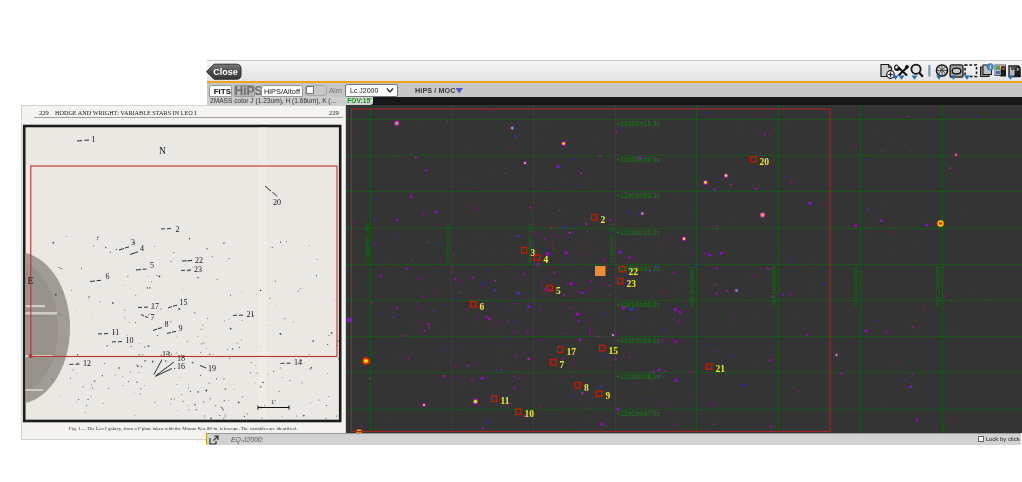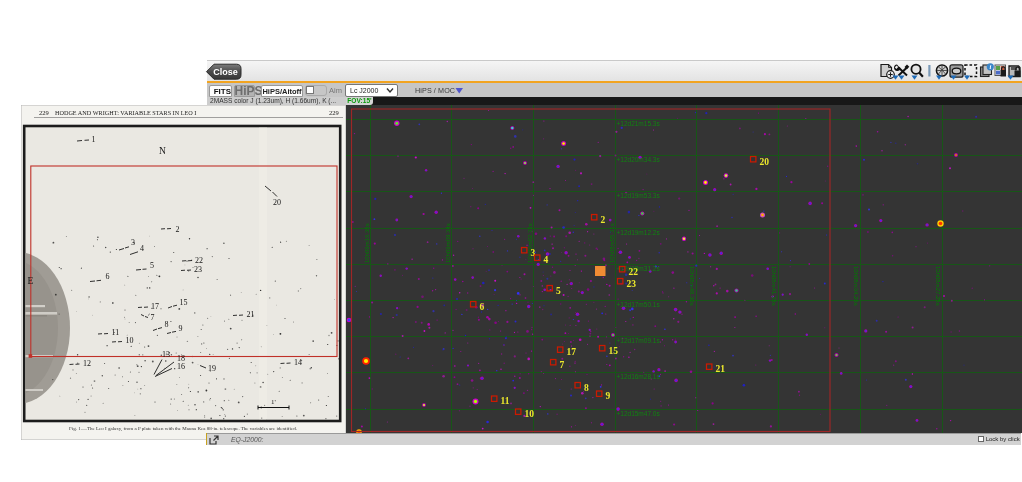--- a/index.html
+++ b/index.html
@@ -67,29 +67,29 @@
 <path d="M131 4 h9.5 l1.5 1.5 v9 h-11 z" fill="#b8b8b8" stroke="#1a1a1a" stroke-width="1.3"></path>
 <rect x="133" y="4.5" width="6" height="3.5" fill="#555"></rect>
 <rect x="136.5" y="8.5" width="6" height="6.5" fill="#1a1a1a"></rect>
 <path d="M137.8 8.5 v-1.6 a1.8 1.8 0 0 1 3.6 0 v1.6" stroke="#1a1a1a" fill="none" stroke-width="1.4"></path>
 <path d="M129.5 13.5 h6 l-3 4.2 z" fill="#1e6bb8"></path>
 </svg>
 
 <div class="abs" style="left:207px;top:82.7px;width:815px;height:14.2px;background:#c6c6c6"></div>
 <div class="abs" style="left:209px;top:84.5px;width:23px;height:12.4px;background:#fdfdfd;border:1px solid #999;border-radius:2px 2px 0 0;font-size:8px;font-weight:bold;color:#111;text-align:right;line-height:11px">FITS</div>
 <div class="abs" style="left:233.5px;top:84.5px;width:21px;height:12.4px;background:#b4b4b4;border:1px solid #9a9a9a;border-radius:2px 2px 0 0;font-size:12px;font-weight:bold;color:#6e6e6e;text-align:center;line-height:11px">HiPS</div>
-<div class="abs" style="left:261px;top:84.5px;width:42px;height:12.4px;background:#fdfdfd;border:1px solid #999;border-radius:2px 2px 0 0;font-size:7.5px;font-weight:bold;color:#222;text-align:center;line-height:11px">HiPS/Aitoff</div>
+<div class="abs" style="left:261px;top:84.5px;width:42px;height:12.4px;background:#fdfdfd;border:1px solid #999;border-radius:2px 2px 0 0;font-size:7.5px;font-weight:normal;color:#222;text-align:center;line-height:11px">HiPS/Aitoff</div>
 <div class="abs" style="left:304.5px;top:84.8px;width:22px;height:11.6px;border:1px solid #aaa;border-radius:3px"></div>
 <div class="abs" style="left:306px;top:86.3px;width:7.5px;height:7.5px;background:#fff;border:1px solid #777"></div>
 <div class="abs" style="left:329px;top:86px;font-size:7.5px;color:#777">Aim</div>
 <div class="abs" style="left:345px;top:84px;width:53px;height:12.6px;background:#fff;border:1px solid #777;border-radius:2px;font-size:7px;color:#222;line-height:11.5px;padding-left:4px">Lc J2000</div>
 <svg class="abs" style="left:386px;top:87px" width="8" height="7">
     <path d="M1 1.5 L4 5 L7 1.5" stroke="#333" stroke-width="1.4" fill="none"></path>
   </svg>
-<div class="abs" style="left:415px;top:85.8px;font-size:7.2px;font-weight:normal;color:#3a3a3a;letter-spacing:0.1px">HiPS / MOC</div>
+<div class="abs" style="left:415px;top:85.8px;font-size:7.2px;font-weight:bold;color:#3a3a3a;letter-spacing:0.1px">HiPS / MOC</div>
 <svg class="abs" style="left:455px;top:87.3px" width="9" height="8">
     <path d="M0.5 1 H8 L4.2 6.5 Z" fill="#5055cc"></path>
   </svg>
 
 <div class="abs" style="left:207px;top:96.9px;width:139px;height:8.3px;background:#cdcdcd;font-size:6.6px;color:#333;line-height:8px;padding-left:3px;white-space:nowrap;overflow:hidden">2MASS color J (1.23um), H (1.66um), K (...</div>
 <div class="abs" style="left:346px;top:96.9px;width:676px;height:8.3px;background:#181818"></div>
 <div class="abs" style="left:346px;top:96.9px;width:27px;height:8.3px;background:#d4d4d4;border-radius:0 0 3px 0;font-size:6.6px;font-weight:bold;color:#0a9a0a;line-height:8px;text-align:center">FOV:15'</div>
 <svg style="position:absolute;left:346px;top:105px" width="676" height="328">
 <rect width="676" height="328" fill="#343434"></rect>
 <g opacity="0.68">

